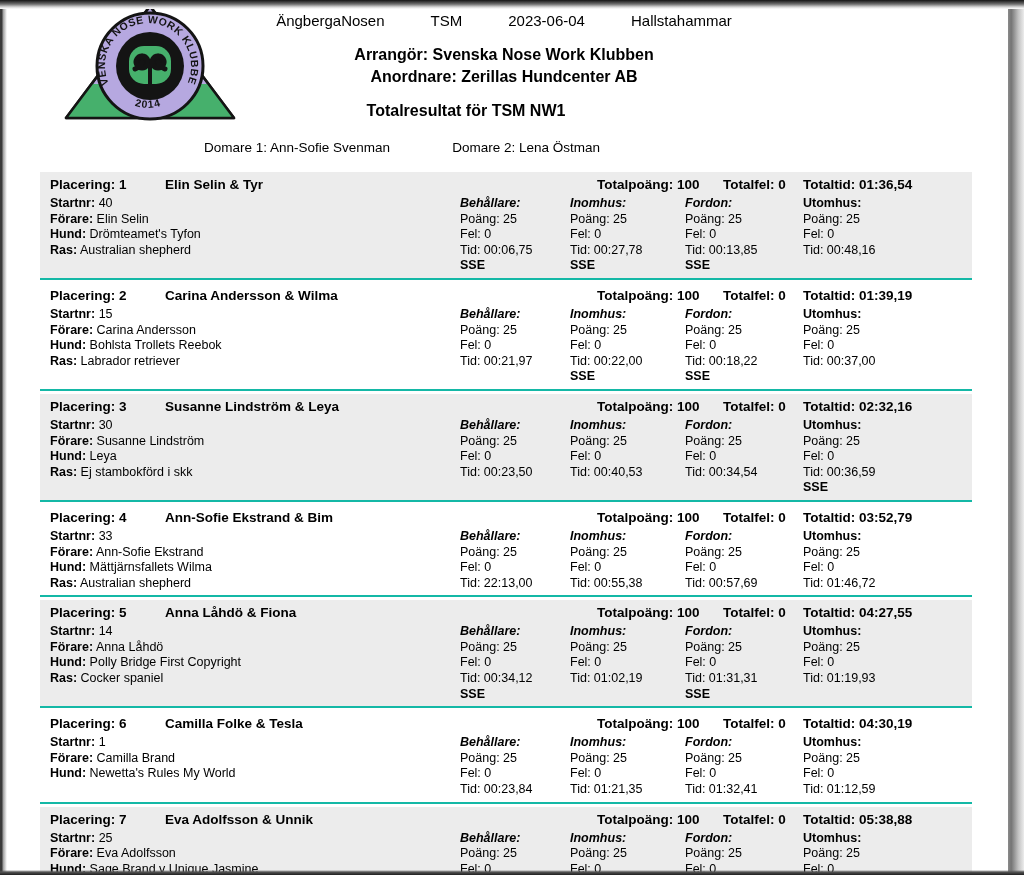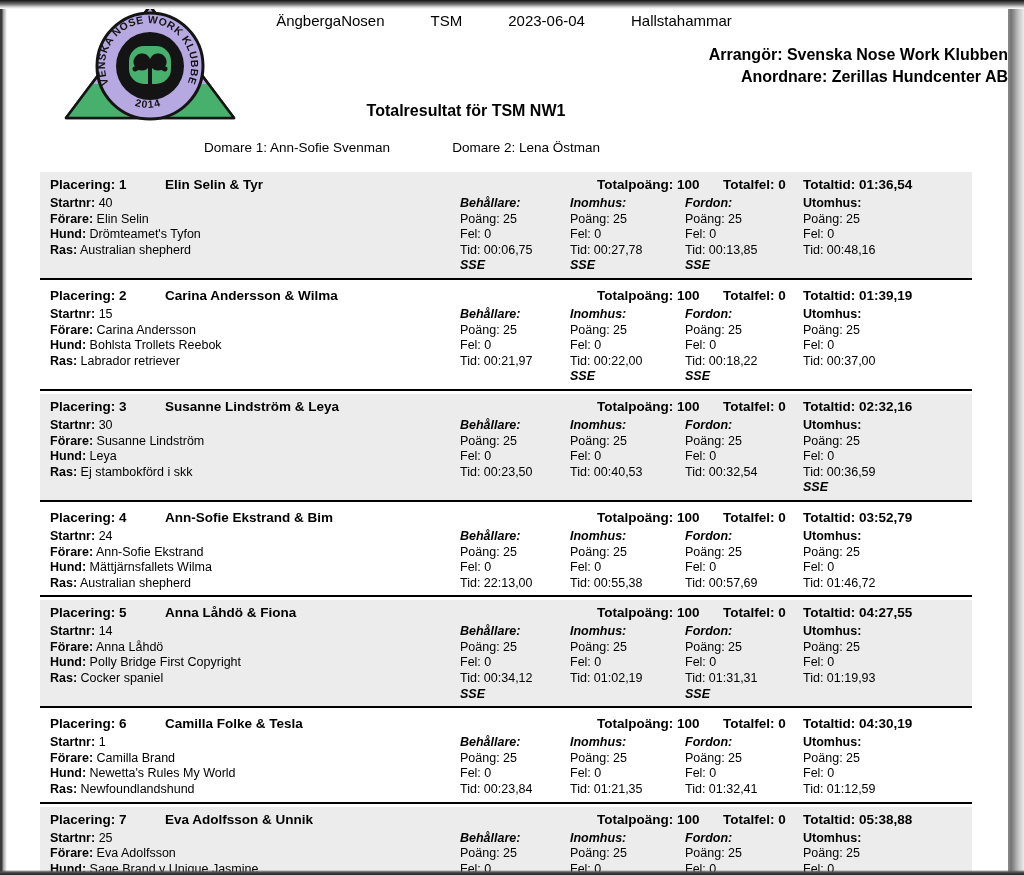--- a/index.html
+++ b/index.html
@@ -18,38 +18,38 @@
     background:linear-gradient(to right,#8b8b8b 0%,#747474 20%,#c2c2c2 65%,#ececec 100%);}
   .edge-bottom{position:absolute;bottom:0;left:0;width:1024px;height:5px;z-index:50;
     background:linear-gradient(to top,#1f1f1f 0%,#555555 60%,rgba(85,85,85,0) 100%);}
 
   
   .logo{position:absolute;left:58px;top:4px;width:184px;height:120px;}
 
   
   .hdr-line1{position:absolute;top:12px;left:0;width:1008px;display:flex;justify-content:center;gap:46px;
     font-weight:normal;font-size:15px;}
-  .hdr-line2{position:absolute;top:46px;left:0;width:1008px;text-align:right;font-weight:bold;font-size:16px;}
-  .hdr-line3{position:absolute;top:68px;left:0;width:1008px;text-align:right;font-weight:bold;font-size:16px;}
+  .hdr-line2{position:absolute;top:46px;left:0;width:1008px;text-align:center;font-weight:bold;font-size:16px;}
+  .hdr-line3{position:absolute;top:68px;left:0;width:1008px;text-align:center;font-weight:bold;font-size:16px;}
   .hdr-line4{position:absolute;top:102px;left:0;width:932px;text-align:center;font-weight:bold;font-size:16px;}
   .hdr-judges{position:absolute;top:140px;left:0;width:804px;display:flex;justify-content:center;gap:62px;
     font-size:13.5px;}
 
   
   .results{position:absolute;top:172px;left:40px;width:932px;}
-  .block{box-sizing:border-box;padding:2px 10px 4px 10px;border-bottom:2px solid #000000;margin-bottom:3px;background:#ffffff;}
+  .block{box-sizing:border-box;padding:2px 10px 4px 10px;border-bottom:2px solid #14b8a6;margin-bottom:3px;background:#ffffff;}
   .block.grey{background:#ececec;}
   .block-head{display:grid;grid-template-columns:115px 432px 126px 80px 1fr;
     font-weight:bold;font-size:13.5px;padding:3px 0 4px 0;white-space:nowrap;}
   .block-body{display:grid;grid-template-columns:410px 110px 115px 118px 1fr;
     font-size:12.5px;line-height:15.6px;white-space:nowrap;}
   .info b{font-weight:bold;}
   .area-head{font-weight:bold;font-style:italic;}
   .area-cell.utomhus .area-head{font-style:normal;}
-  .sse{font-weight:bold;font-style:italic;}
+  .sse{font-weight:bold;}
   .sse.hide{visibility:hidden;}
 </style>
 </head>
 <body>
 
 <div class="logo">
   <svg width="184" height="120" viewBox="0 0 184 120">
     <defs>
       <clipPath id="triclip">
           <path d="M92 2 L176 114 L8 114 Z"></path>
@@ -212,21 +212,21 @@
         <div class="area-head">Inomhus:</div>
         <div><span>Poäng:</span> <span>25</span></div>
         <div><span>Fel:</span> <span>0</span></div>
         <div><span>Tid:</span> <span>00:40,53</span></div>
         <div class="sse hide">SSE</div>
       </div>
       <div class="area-cell">
         <div class="area-head">Fordon:</div>
         <div><span>Poäng:</span> <span>25</span></div>
         <div><span>Fel:</span> <span>0</span></div>
-        <div><span>Tid:</span> <span>00:32,54</span></div>
+        <div><span>Tid:</span> <span>00:34,54</span></div>
         <div class="sse hide">SSE</div>
       </div>
       <div class="area-cell utomhus">
         <div class="area-head">Utomhus:</div>
         <div><span>Poäng:</span> <span>25</span></div>
         <div><span>Fel:</span> <span>0</span></div>
         <div><span>Tid:</span> <span>00:36,59</span></div>
         <div class="sse">SSE</div>
       </div>
     </div>
@@ -235,21 +235,21 @@
   <section class="block no-sse">
     <div class="block-head">
       <div><span>Placering:</span> <span>4</span></div>
       <div>Ann-Sofie Ekstrand &amp; Bim</div>
       <div><span>Totalpoäng:</span> <span>100</span></div>
       <div><span>Totalfel:</span> <span>0</span></div>
       <div><span>Totaltid:</span> <span>03:52,79</span></div>
     </div>
     <div class="block-body">
       <div class="info">
-        <div><b>Startnr:</b> <span>24</span></div>
+        <div><b>Startnr:</b> <span>33</span></div>
         <div><b>Förare:</b> <span>Ann-Sofie Ekstrand</span></div>
         <div><b>Hund:</b> <span>Mättjärnsfallets Wilma</span></div>
         <div><b>Ras:</b> <span>Australian shepherd</span></div>
       </div>
       <div class="area-cell">
         <div class="area-head">Behållare:</div>
         <div><span>Poäng:</span> <span>25</span></div>
         <div><span>Fel:</span> <span>0</span></div>
         <div><span>Tid:</span> <span>22:13,00</span></div>
 
@@ -330,21 +330,20 @@
       <div>Camilla Folke &amp; Tesla</div>
       <div><span>Totalpoäng:</span> <span>100</span></div>
       <div><span>Totalfel:</span> <span>0</span></div>
       <div><span>Totaltid:</span> <span>04:30,19</span></div>
     </div>
     <div class="block-body">
       <div class="info">
         <div><b>Startnr:</b> <span>1</span></div>
         <div><b>Förare:</b> <span>Camilla Brand</span></div>
         <div><b>Hund:</b> <span>Newetta's Rules My World</span></div>
-        <div><b>Ras:</b> <span>Newfoundlandshund</span></div>
       </div>
       <div class="area-cell">
         <div class="area-head">Behållare:</div>
         <div><span>Poäng:</span> <span>25</span></div>
         <div><span>Fel:</span> <span>0</span></div>
         <div><span>Tid:</span> <span>00:23,84</span></div>
 
       </div>
       <div class="area-cell">
         <div class="area-head">Inomhus:</div>

